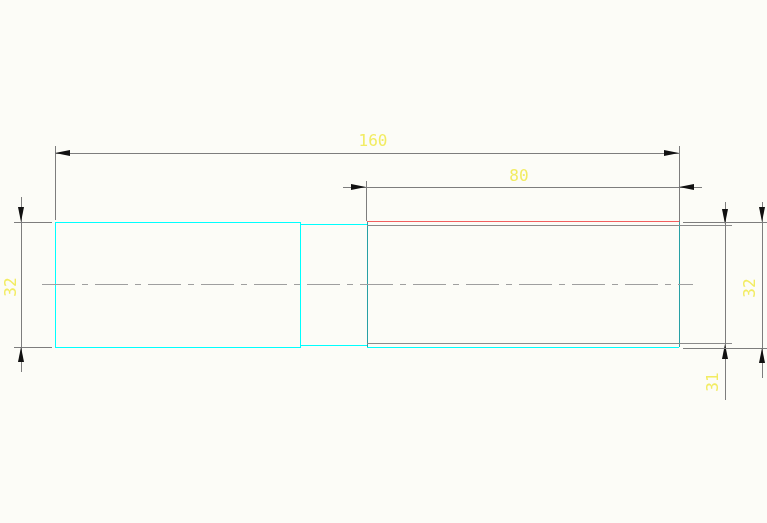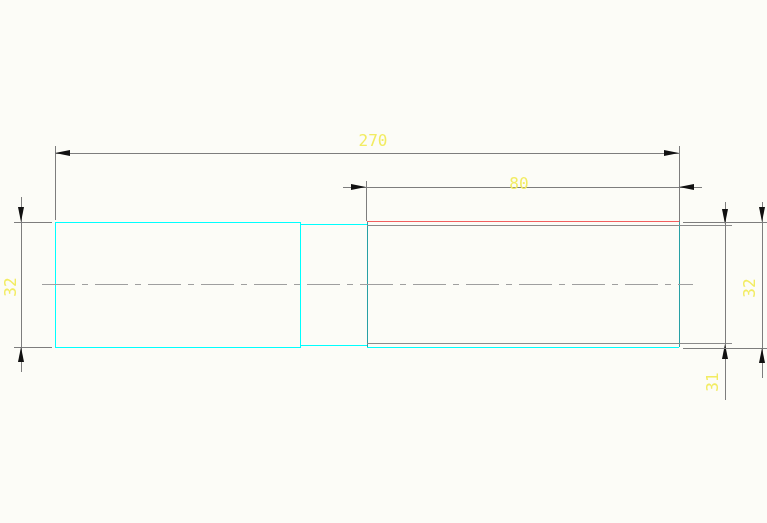--- a/index.html
+++ b/index.html
@@ -36,29 +36,29 @@
 <body>
 
 <div id="canvas">
 
   <div>
     <div class="l gray" style="left:55px;top:146px;width:1px;height:74px;"></div>
     <div class="l gray" style="left:679px;top:146px;width:1px;height:76px;"></div>
     <div class="l gray" style="left:55px;top:153px;width:624px;height:1px;"></div>
     <div class="arr a-left" style="left:55px;top:150px;"></div>
     <div class="arr a-right" style="left:664px;top:150px;"></div>
-    <div class="dimtxt" style="left:353px;top:133px;width:40px;">270</div>
+    <div class="dimtxt" style="left:353px;top:133px;width:40px;">160</div>
   </div>
 
   <div>
     <div class="l gray" style="left:366px;top:181px;width:1px;height:40px;"></div>
     <div class="l gray" style="left:343px;top:187px;width:359px;height:1px;"></div>
     <div class="arr a-right" style="left:351px;top:184px;"></div>
     <div class="arr a-left" style="left:679px;top:184px;"></div>
-    <div class="dimtxt" style="left:499px;top:176px;width:40px;">80</div>
+    <div class="dimtxt" style="left:499px;top:168px;width:40px;">80</div>
   </div>
 
   <div>
     <div class="l gray" style="left:14px;top:222px;width:38px;height:1px;"></div>
     <div class="l gray" style="left:14px;top:347px;width:38px;height:1px;"></div>
     <div class="l gray" style="left:21px;top:197px;width:1px;height:175px;"></div>
     <div class="arr a-down" style="left:18px;top:207px;"></div>
     <div class="arr a-up" style="left:18px;top:347px;"></div>
     <div class="dimtxt rot" style="left:-6px;top:279px;width:34px;">32</div>
   </div>

